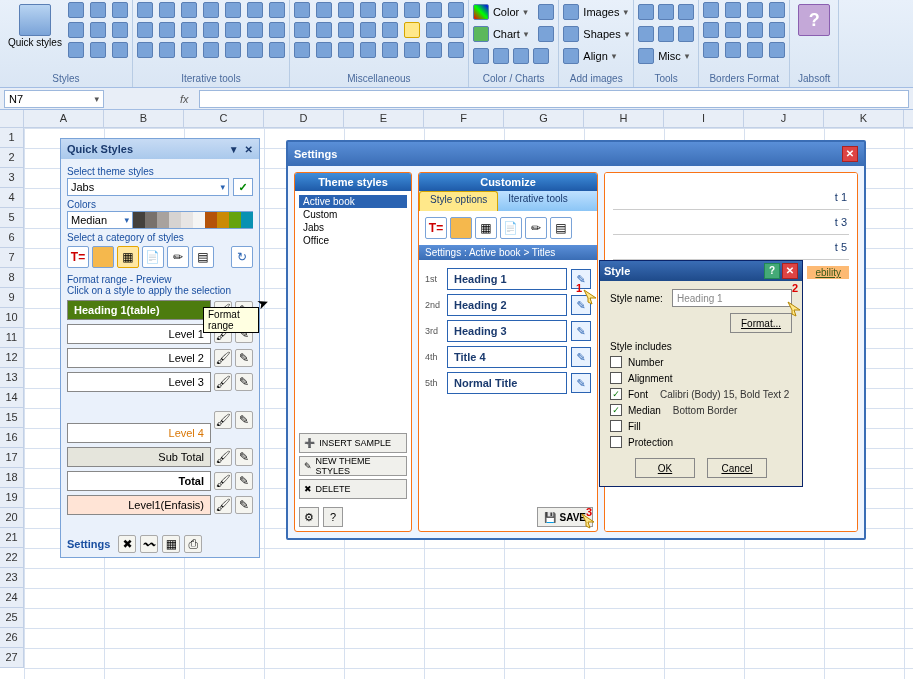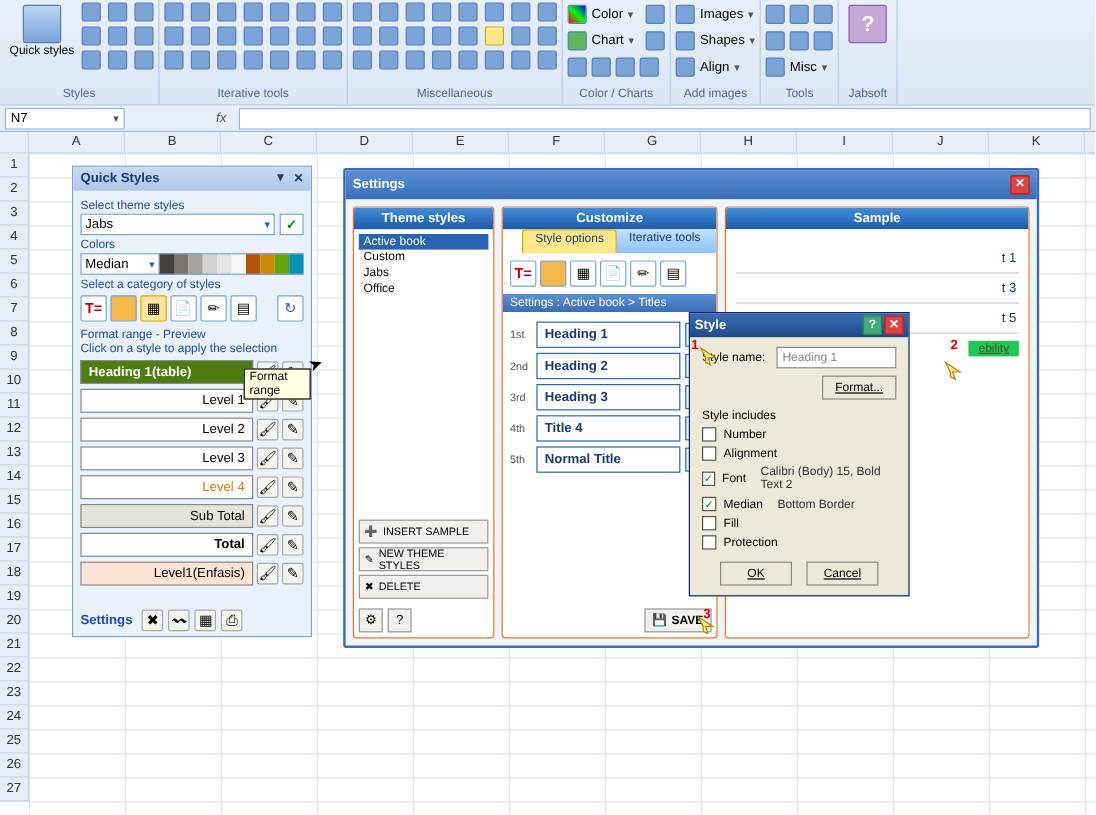--- a/index.html
+++ b/index.html
@@ -74,44 +74,44 @@
 .pane-mid { width: 180px; }
 .pane-right { flex: 1; }
 .theme-list { padding: 4px; font-size: 10px; }
 .theme-list div { padding: 1px 4px; cursor: pointer; }
 .theme-list .active { background: #2a63b2; color: #fff; }
 .left-btns { margin-top: auto; padding: 4px; display: flex; flex-direction: column; gap: 3px; }
 .left-btn { height: 20px; background: #f0f0ec; border: 1px solid #999; font-size: 9px; display: flex; align-items: center; gap: 4px; padding: 0 4px; cursor: pointer; }
 .left-bottom { padding: 4px; display: flex; gap: 4px; }
 .sq-btn { width: 20px; height: 20px; background: #f0f0ec; border: 1px solid #999; cursor: pointer; text-align: center; line-height: 18px; font-size: 11px; }
 
-.tabs { display: flex; background: linear-gradient(#bfe1ff, #8bc5f5); height: 20px; margin-left: 16px; }
+.tabs { display: flex; background: linear-gradient(#bfe1ff, #8bc5f5); height: 20px; }
 .tab { padding: 2px 10px; font-size: 10px; color: #1a3a6e; cursor: pointer; }
 .tab.active { background: #ffe88a; border: 1px solid #d5a500; border-bottom: none; border-radius: 3px 3px 0 0; }
 .cust-icons { display: flex; gap: 3px; padding: 6px; }
 .cust-icons .cat-btn { width: 22px; height: 22px; }
 .breadcrumb { background: linear-gradient(#5a8fd8, #3a6db5); color: #fff; font-size: 10px; padding: 2px 6px; }
 .heading-rows { padding: 4px 6px; }
 .heading-row { display: flex; align-items: center; gap: 4px; margin: 4px 0; }
 .ord { font-size: 9px; color: #555; width: 18px; }
 .heading-input { flex: 1; height: 22px; border: 1px solid #2a63b2; background: #fff; font-size: 11px; font-weight: bold; color: #1a3a6e; padding: 0 6px; display: flex; align-items: center; }
 .pen { width: 20px; height: 20px; border: 1px solid #2a63b2; background: #e8f2ff; cursor: pointer; text-align: center; line-height: 18px; color: #2a63b2; }
 .save-row { margin-top: auto; padding: 4px; display: flex; justify-content: flex-end; gap: 4px; }
 .save-btn { height: 20px; padding: 0 6px; background: #f0f0ec; border: 1px solid #999; font-size: 10px; font-weight: bold; cursor: pointer; display: flex; align-items: center; gap: 3px; }
 
 .sample-body { padding: 8px; background: #fff; flex: 1; position: relative; }
 .sample-hdr { background: #6b8cb5; color: #fff; padding: 8px 10px; }
 .sample-hdr h2 { font-size: 16px; font-weight: normal; }
 .sample-hdr p { font-size: 10px; }
 .sample-rows { margin-top: 4px; font-size: 11px; color: #1a3a6e; }
 .sample-rows div { padding: 6px 2px; border-bottom: 1px solid #ccc; text-align: right; }
-.sample-tag { display: inline-block; background: #22c55e; padding: 1px 8px; font-size: 10px; color: #3a5a1a; text-decoration: underline; }
-
-
-.style-dialog { position: absolute; left: 574px; top: 150px; width: 184px; background: #ece9d8; border: 1px solid #0a246a; z-index: 20; }
+.sample-tag { display: inline-block; background: #fdba74; padding: 1px 8px; font-size: 10px; color: #3a5a1a; text-decoration: underline; }
+
+
+.style-dialog { position: absolute; left: 599px; top: 150px; width: 204px; background: #ece9d8; border: 1px solid #0a246a; z-index: 20; }
 .style-dlg-title { height: 20px; background: linear-gradient(#3a6db5, #1e4a8a); color: #fff; font-size: 11px; font-weight: bold; display: flex; align-items: center; justify-content: space-between; padding: 0 4px; }
 .style-dlg-title .ctrls { display: flex; gap: 2px; }
 .style-dlg-body { padding: 8px 10px; font-size: 10px; }
 .dlg-row { display: flex; align-items: center; gap: 6px; margin-bottom: 6px; }
 .dlg-row label { width: 56px; }
 .dlg-input { flex: 1; height: 18px; border: 1px solid #888; background: #fff; padding: 0 4px; font-size: 10px; color: #888; display: flex; align-items: center; }
 .dlg-btn { height: 20px; padding: 0 10px; background: #ece9d8; border: 1px solid #888; font-size: 10px; cursor: pointer; text-decoration: underline; }
 .fieldset-label { font-size: 10px; margin: 4px 0; }
 .chk-row { display: flex; align-items: center; gap: 6px; margin: 4px 0; font-size: 10px; }
 .chk { width: 12px; height: 12px; border: 1px solid #555; background: #fff; display: inline-flex; align-items: center; justify-content: center; font-size: 9px; }
@@ -261,20 +261,39 @@
           <div class="ic"></div>
           <div class="ic"></div>
         </div>
       <div class="ribbon-row">
           <div class="ic"></div>
           <span>Misc</span>
           <span class="dd">▾</span>
         </div>
     </div>
     <div class="ribbon-group-label">Tools</div>
+  </div>
+  <div class="ribbon-group">
+    <div class="ribbon-group-body">
+      <div class="icon-grid c4">
+        <div class="ic"></div>
+          <div class="ic"></div>
+          <div class="ic"></div>
+          <div class="ic"></div>
+        <div class="ic"></div>
+          <div class="ic"></div>
+          <div class="ic"></div>
+          <div class="ic"></div>
+        <div class="ic"></div>
+          <div class="ic"></div>
+          <div class="ic"></div>
+          <div class="ic"></div>
+      </div>
+    </div>
+    <div class="ribbon-group-label">Borders Format</div>
   </div>
   <div class="ribbon-group">
     <div class="ribbon-group-body">
       <div class="big-btn">
         <div class="ic" style="width:32px;height:32px;background:#c4a8d8;border-color:#8a5fb0;display:flex;align-items:center;justify-content:center;color:#fff;font-size:18px;font-weight:bold">?</div>
       </div>
     </div>
     <div class="ribbon-group-label">Jabsoft</div>
   </div>
 </div>
@@ -400,21 +419,21 @@
             <div class="style-preview" style="background: rgb(255, 255, 255); color: rgb(0, 0, 0);">Level 2</div>
             <div class="mini-btn">🖌</div>
             <div class="mini-btn">✎</div>
           </div>
           <div class="style-row">
             <div class="style-preview" style="background: rgb(255, 255, 255); color: rgb(0, 0, 0);">Level 3</div>
             <div class="mini-btn">🖌</div>
             <div class="mini-btn">✎</div>
           </div>
           <div class="style-row">
-            <div class="style-preview" style="background: rgb(255, 255, 255); color: rgb(217, 119, 6);">Level 4</div>
+            <div class="style-preview" style="background: rgb(255, 255, 255); color: rgb(217, 119, 6); margin-top: 27px;">Level 4</div>
             <div class="mini-btn">🖌</div>
             <div class="mini-btn">✎</div>
           </div>
           <div class="style-row">
             <div class="style-preview" style="background: rgb(229, 229, 220); color: rgb(0, 0, 0);">Sub Total</div>
             <div class="mini-btn">🖌</div>
             <div class="mini-btn">✎</div>
           </div>
           <div class="style-row">
             <div class="style-preview" style="background: rgb(255, 255, 255); color: rgb(0, 0, 0); font-weight: bold;">Total</div>
@@ -512,21 +531,20 @@
               <div class="ord">5th</div>
               <div class="heading-input">Normal Title</div>
               <div class="pen">✎</div>
             </div>
           </div>
         <div class="save-row">
           <div class="save-btn">💾 <span>SAVE</span></div>
         </div>
       </div>
       <div class="pane pane-right">
-        <div class="pane-header">Sample</div>
         <div class="sample-body">
           <div class="sample-rows" id="sample-rows">
               <div>t 1</div>
               <div>t 3</div>
               <div>t 5</div>
             </div>
           <div style="text-align:right;margin-top:6px"><span class="sample-tag">ebility</span></div>
         </div>
       </div>
     </div>

